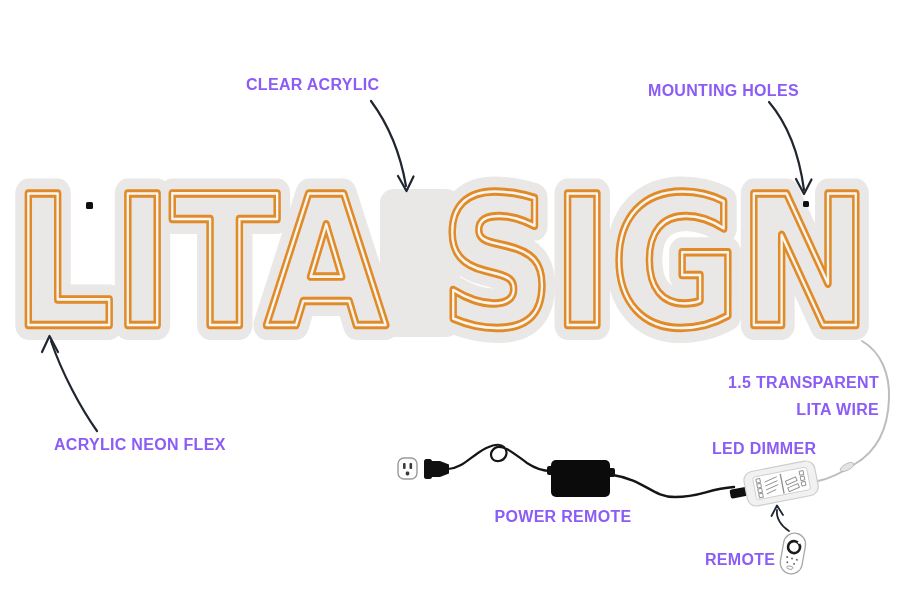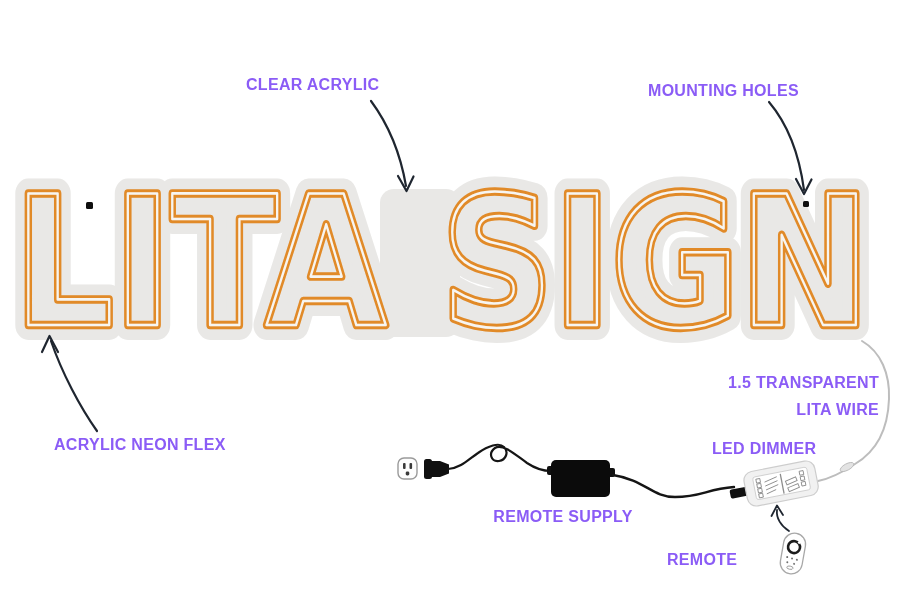--- a/index.html
+++ b/index.html
@@ -128,16 +128,16 @@
 <div class="label" style="left:54px;top:436px;">ACRYLIC NEON FLEX</div>
 
 <div class="label two-line exit-wire-label">
   <div>1.5 TRANSPARENT</div>
   <div>LITA WIRE</div>
 </div>
 
 <div class="label" style="left:712px;top:440px;">LED DIMMER</div>
 
 <div class="label power-supply-label">
-  <div>REMOTE SUPPLY</div>
+  <div>POWER REMOTE</div>
 </div>
 
-<div class="label" style="left:667px;top:551px;">REMOTE</div>
+<div class="label" style="left:705px;top:551px;">REMOTE</div>
 
 </body></html>

